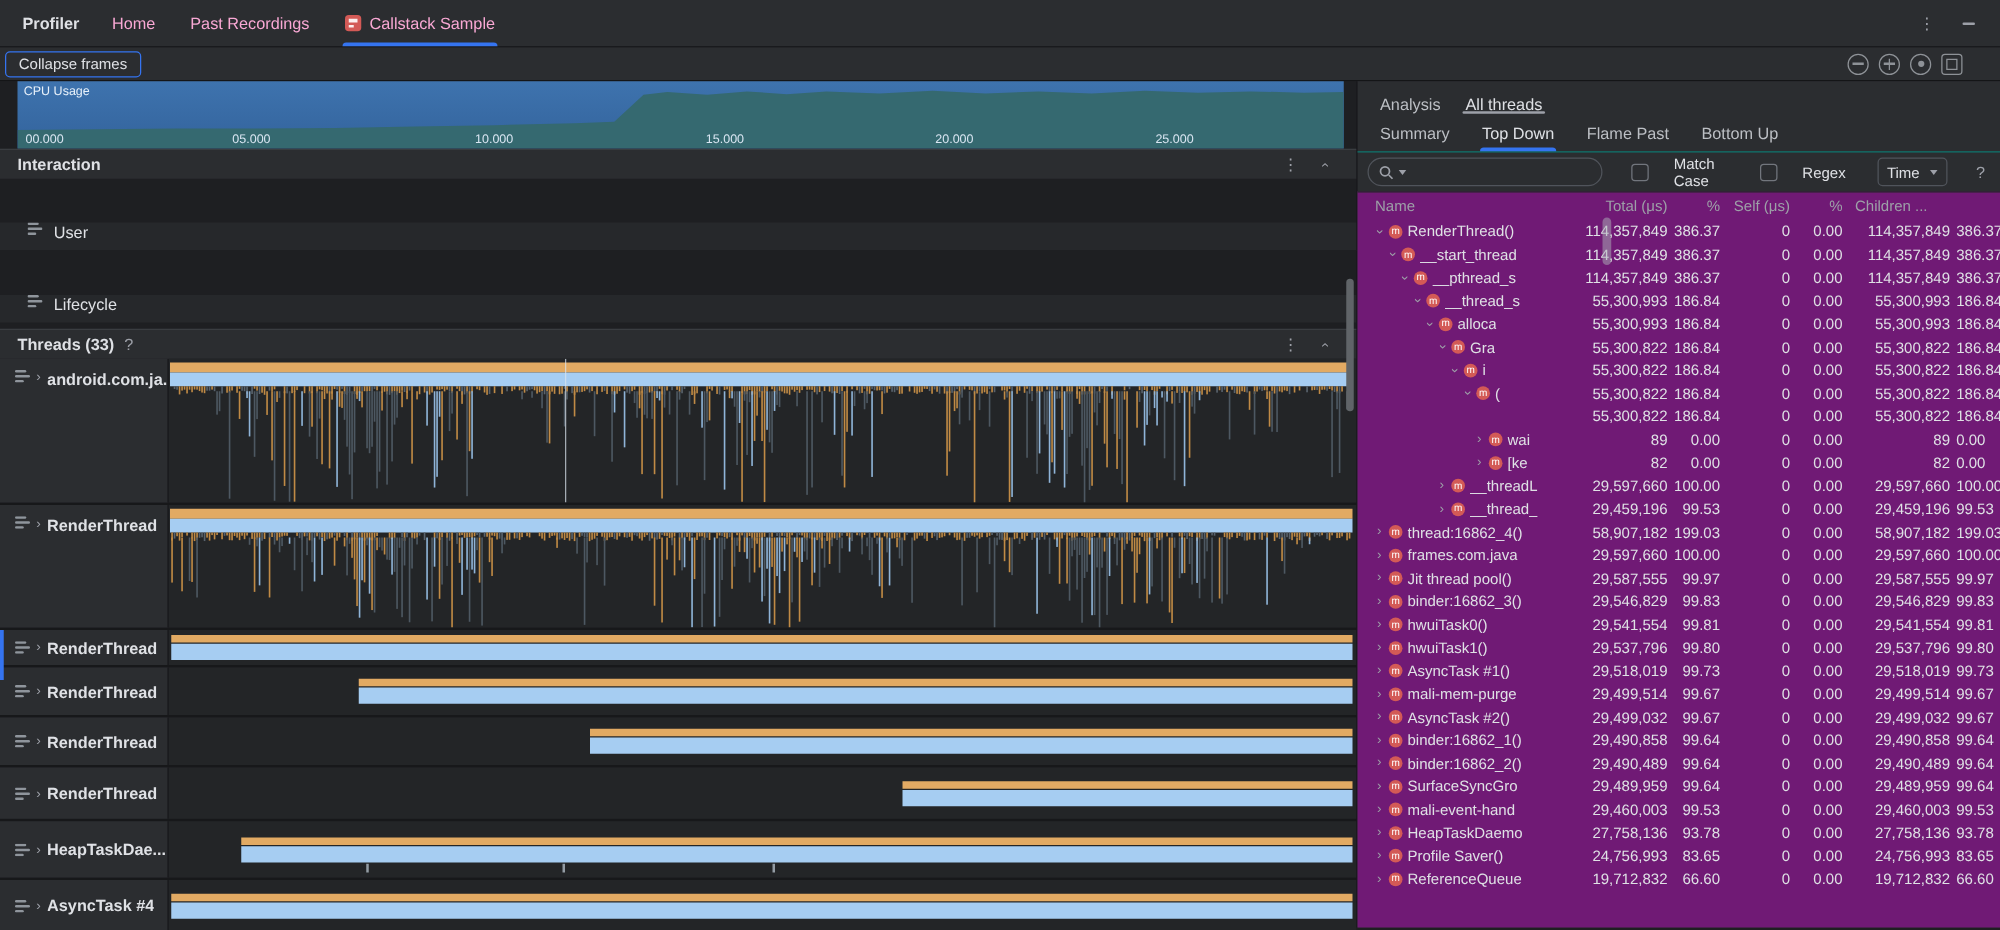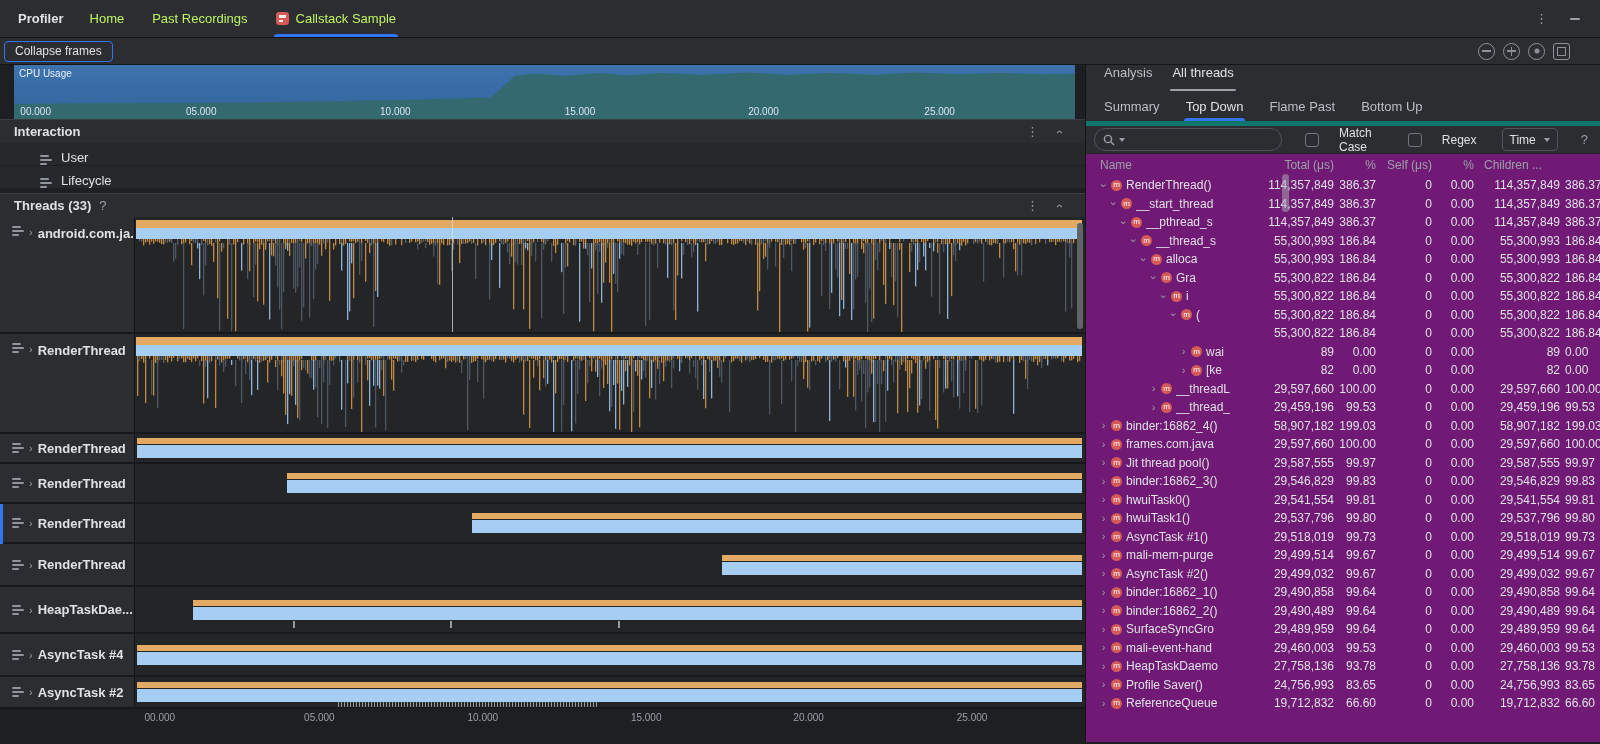--- a/index.html
+++ b/index.html
@@ -6,21 +6,21 @@
   html,body { margin:0; padding:0; }
   body {
     width:1600px; height:744px; overflow:hidden;
     background:#1e1f22; color:#dfe1e5;
     font-family:"Liberation Sans","DejaVu Sans",sans-serif; font-size:13px;
   }
   
   .topbar { height:38px; background:#2b2d30; border-bottom:1px solid #141517; display:flex; align-items:center; padding:0 10px; }
   .app-title { font-weight:700; padding:0 12px 0 8px; }
   .tb-tabs { display:flex; height:100%; }
-  .tb-tab { position:relative; display:flex; align-items:center; gap:7px; padding:0 14px; color:#bef264; cursor:default; }
+  .tb-tab { position:relative; display:flex; align-items:center; gap:7px; padding:0 14px; color:#f9a8d4; cursor:default; }
   .tb-tab.active::after { content:""; position:absolute; left:12px; right:12px; bottom:0; height:3px; border-radius:3px 3px 0 0; background:#3574f0; }
   .session-icon { width:13px; height:13px; border-radius:3px; background:#d35a56; position:relative; flex:none; }
   .session-icon::before { content:""; position:absolute; left:3px; top:3px; width:7px; height:3px; background:#fff; opacity:.9; }
   .session-icon::after  { content:""; position:absolute; left:3px; bottom:3px; width:4px; height:2px; background:#fff; opacity:.9; }
   .win-controls { margin-left:auto; display:flex; gap:22px; align-items:center; color:#9da0a8; font-size:15px; padding-right:10px; }
   .wc-dash { width:10px; height:2px; background:#9da0a8; border-radius:1px; display:inline-block; }
   
   .toolbar { height:27px; background:#2b2d30; border-bottom:1px solid #141517; display:flex; align-items:center; padding:0 4px; }
   .collapse-btn { height:21px; padding:0 10px; font-size:12px; color:#dfe1e5; background:transparent; border:1px solid #3574f0; border-radius:4px; font-family:inherit; }
   .zoom-icons { margin-left:auto; display:flex; gap:8px; padding-right:26px; }
@@ -41,21 +41,21 @@
   .cpu { position:absolute; left:14px; right:10px; top:0; bottom:0; background:linear-gradient(180deg,#3e73ae,#33639c); overflow:hidden; }
   .cpu svg { position:absolute; left:0; top:0; }
   .cpu-label { position:absolute; left:5px; top:3px; font-size:10px; color:#e8f1fa; z-index:2; }
   .cpu-tick { position:absolute; bottom:2px; font-size:10px; color:#d9e6f2; z-index:2; }
   
   .sec-header { height:24px; flex:none; background:#2b2d30; border-top:1px solid #3a3d41; display:flex; align-items:center; padding-left:14px; font-weight:700; position:relative; }
   .hdr-icons { position:absolute; right:24px; top:0; bottom:0; display:flex; align-items:center; gap:18px; color:#9da0a8; font-weight:400; }
   .kebab { font-size:13px; }
   .collapse-chev { display:inline-block; transform:rotate(-90deg); font-size:12px; }
   .help-q { color:#9da0a8; font-weight:400; margin-left:8px; }
-  .int-row { height:23px; background:#26282b; border-bottom:1px solid #1e1f22; display:flex; align-items:flex-end; gap:9px; padding-left:40px; }
+  .int-row { height:23px; background:#26282b; border-bottom:1px solid #1e1f22; display:flex; align-items:flex-start; gap:9px; padding-left:22px;margin-top:35px; }
   .threads-gap { height:4px; background:#1e1f22; flex:none; }
   
   .track-row { display:flex; border-bottom:2px solid #17181a; flex:none; }
   .track-label { width:135px; flex:none; background:#2b2d30; display:flex; align-items:center; gap:5px; padding-left:12px; color:#dfe1e5; border-right:1px solid #141517; overflow:hidden; white-space:nowrap; }
   .track-row.tall .track-label { align-items:flex-start; padding-top:9px; }
   .track-area { flex:1; position:relative; background:#232527; overflow:hidden; }
   .thread-ico { flex:none; display:inline-flex; }
   .lbl-chev { color:#9da0a8; font-size:11px; flex:none; }
   .lbl-nm { overflow:hidden; white-space:nowrap;font-weight:bold; }
   .tbar { position:absolute; top:50%; transform:translateY(-50%); right:3px; height:20px; }
@@ -63,28 +63,28 @@
   .tbar-b { height:13px; background:#a6cdf2; margin-top:1px; }
   .ttick { position:absolute; width:2px; height:7px; background:#939ca4; top:50%; margin-top:11px; }
   .ttickband { position:absolute; height:6px; top:50%; margin-top:10px; background:repeating-linear-gradient(90deg,#939ca4 0 1px,transparent 1px 3px); }
   .seek-line { position:absolute; top:0; bottom:0; width:1px; background:rgba(220,230,240,.7); z-index:2; }
   .timeline { height:18px; flex:none; position:relative; background:#1e1f22; margin-left:135px; font-size:10px; color:#9da0a8; }
   .tl-tick { position:absolute; top:3px; }
   .left-scrollbar { position:absolute; right:2px; top:158px; width:6px; height:106px; border-radius:3px; background:#606468; z-index:3; }
   .sel-indicator { position:absolute; left:0; top:439px; width:3px; height:40px; background:#3574f0; z-index:3; }
   
   .an-tabs { height:26px; flex:none; display:flex; align-items:center; gap:4px; padding:0 10px; }
-  .an-tab { height:100%; display:flex; align-items:flex-start; padding:0 8px; position:relative; color:#bcbfc4; }
+  .an-tab { height:100%; display:flex; align-items:flex-end; padding:0 8px; position:relative; color:#bcbfc4; }
   .an-tab.active { color:#dfe1e5; }
   .an-tab.active::after { content:""; position:absolute; left:6px; right:6px; bottom:0; height:2px; background:#9da0a8; border-radius:2px; }
   .view-tabs { height:30px; flex:none; display:flex; align-items:center; gap:6px; padding:0 8px; }
   .view-tab { height:100%; display:flex; align-items:center; padding:0 10px; position:relative; color:#bcbfc4; }
   .view-tab.active { color:#dfe1e5; }
   .view-tab.active::after { content:""; position:absolute; left:8px; right:8px; bottom:0; height:3px; background:#3574f0; border-radius:3px 3px 0 0; }
-  .filter-row { height:32px; flex:none; display:flex; align-items:center; gap:23px; padding:0 8px; border-top:5px solid #0f766e; font-size:12px; }
+  .filter-row { height:32px; flex:none; display:flex; align-items:center; gap:23px; padding:0 8px; border-top:1px solid #0f766e; font-size:12px; }
   .search-box { width:188px; height:23px; border:1px solid #50545b; border-radius:12px; display:flex; align-items:center; gap:4px; padding:0 8px; color:#9da0a8; flex:none; }
   .search-box input { flex:1; background:transparent; border:none; outline:none; color:#dfe1e5; font-size:12px; min-width:0; font-family:inherit; }
   .caret-down { width:0; height:0; border-left:3.5px solid transparent; border-right:3.5px solid transparent; border-top:4px solid #9da0a8; display:inline-block; }
   .cb { width:14px; height:14px; border:1.6px solid #72767d; border-radius:3px; flex:none; margin-right:-3px; }
   .cb-label { color:#dfe1e5; }
   .combo { height:23px; border:1px solid #50545b; border-radius:4px; display:flex; align-items:center; gap:8px; padding:0 7px; margin-left:2px; flex:none; }
   .filter-help { margin-left:auto; color:#9da0a8; font-size:13px; padding-right:4px; }
   
   .table { flex:1; position:relative; background:#701a75; border-top:1px solid #222427; overflow:hidden; font-size:12px; }
   .thead { height:22px; display:flex; align-items:center; color:#9da0a8; padding-left:8px; }
@@ -1782,21 +1782,21 @@
             <span class="c-pct">99.53</span>
             <span class="c-self">0</span>
             <span class="c-selfp">0.00</span>
             <span class="c-child">29,459,196</span>
             <span class="c-childp">99.53</span>
           </div>
           <div class="trow">
             <span class="c-name" style="padding-left: 4px;">
               <span class="chev">›</span>
               <span class="micon">m</span>
-              <span class="nm">binder:16862_4()</span>
+              <span class="nm">thread:16862_4()</span>
             </span>
             <span class="c-total">58,907,182</span>
             <span class="c-pct">199.03</span>
             <span class="c-self">0</span>
             <span class="c-selfp">0.00</span>
             <span class="c-child">58,907,182</span>
             <span class="c-childp">199.03</span>
           </div>
           <div class="trow">
             <span class="c-name" style="padding-left: 4px;">

